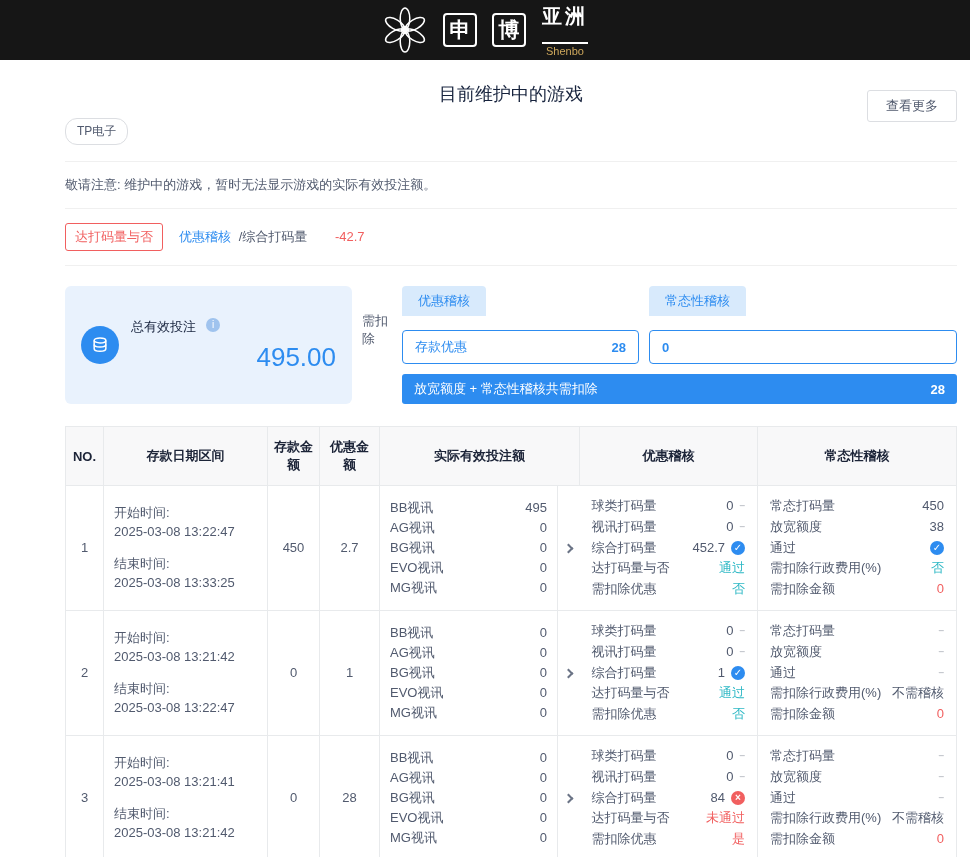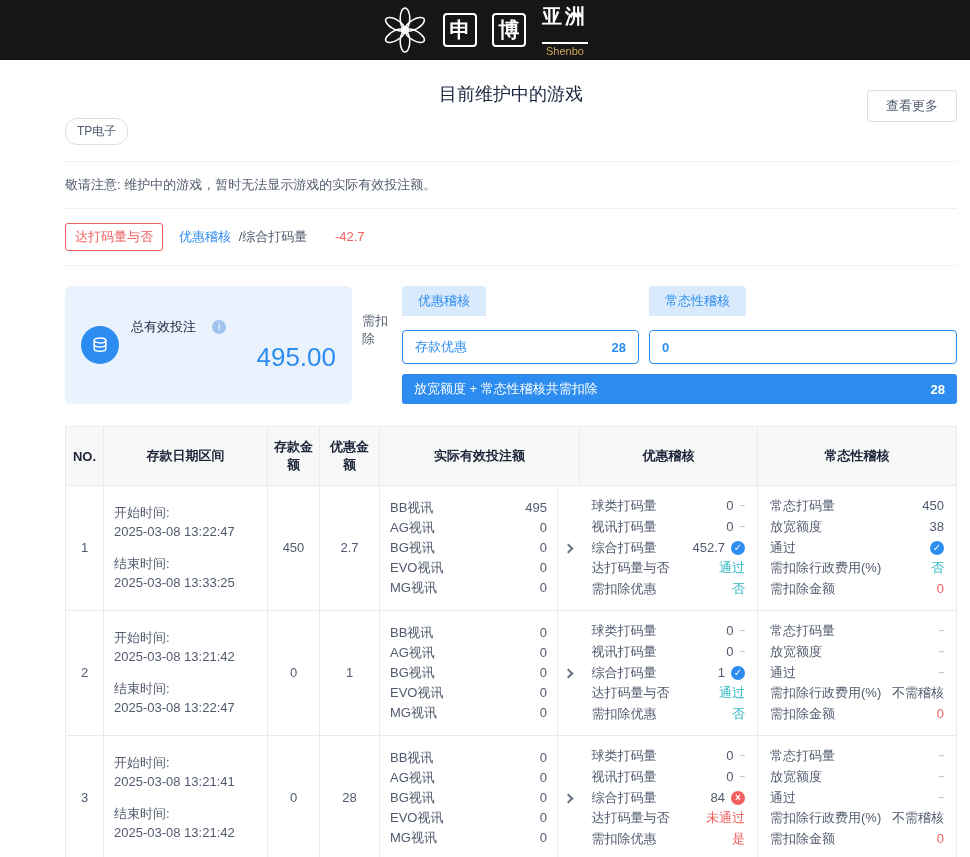--- a/index.html
+++ b/index.html
@@ -38,21 +38,21 @@
   .badge{color:var(--red);border:1px solid var(--red);padding:4px 9px;border-radius:3px;font-size:13px;background:#fff;}
   .status-text{font-size:13px;}
   .st-link{color:var(--blue);cursor:pointer;}
   .st-sep{color:var(--dark);margin-left:4px;}
   .st-neg{color:var(--red);margin-left:24px;}
   
   .summary{display:flex;padding:20px 0 22px;align-items:stretch;}
   .total-card{width:287px;background:#e9f2fd;border-radius:6px;padding:14px 16px;display:flex;gap:12px;align-items:center;flex:none;}
   .coin-circle{width:38px;height:38px;border-radius:50%;background:var(--blue);flex:none;display:flex;align-items:center;justify-content:center;}
   .total-right{flex:1;display:flex;flex-direction:column;}
-  .total-label-row{display:flex;align-items:center;gap:16px;font-size:13px;color:var(--darker);}
+  .total-label-row{display:flex;gap:10px;font-size:13px;color:var(--darker);}
   .info-icon{width:14px;height:14px;border-radius:50%;background:#9fc3ee;color:#fff;font-size:10px;line-height:14px;text-align:center;cursor:pointer;font-style:normal;}
   .total-value{color:var(--blue);font-size:26px;text-align:right;margin-top:6px;}
   .deduct-label{width:50px;flex:none;padding:26px 4px 0 10px;font-size:13px;color:var(--dark);line-height:1.4;}
   .summary-right{flex:1;display:flex;flex-direction:column;}
   .tabs-row{display:flex;}
   .tab-slot{display:flex;}
   .tab-slot.left{flex:0 0 247px;}
   .tab{display:inline-block;padding:6px 16px;font-size:13px;color:var(--blue);background:#d8eafc;border-radius:4px 4px 0 0;cursor:pointer;margin-bottom:6px;}
   .boxes-row{display:flex;}
   .audit-box{border:1px solid var(--blue);border-radius:4px;height:34px;display:flex;align-items:center;justify-content:space-between;padding:0 12px;color:var(--blue);font-size:13px;background:#fff;margin-top:8px;}

